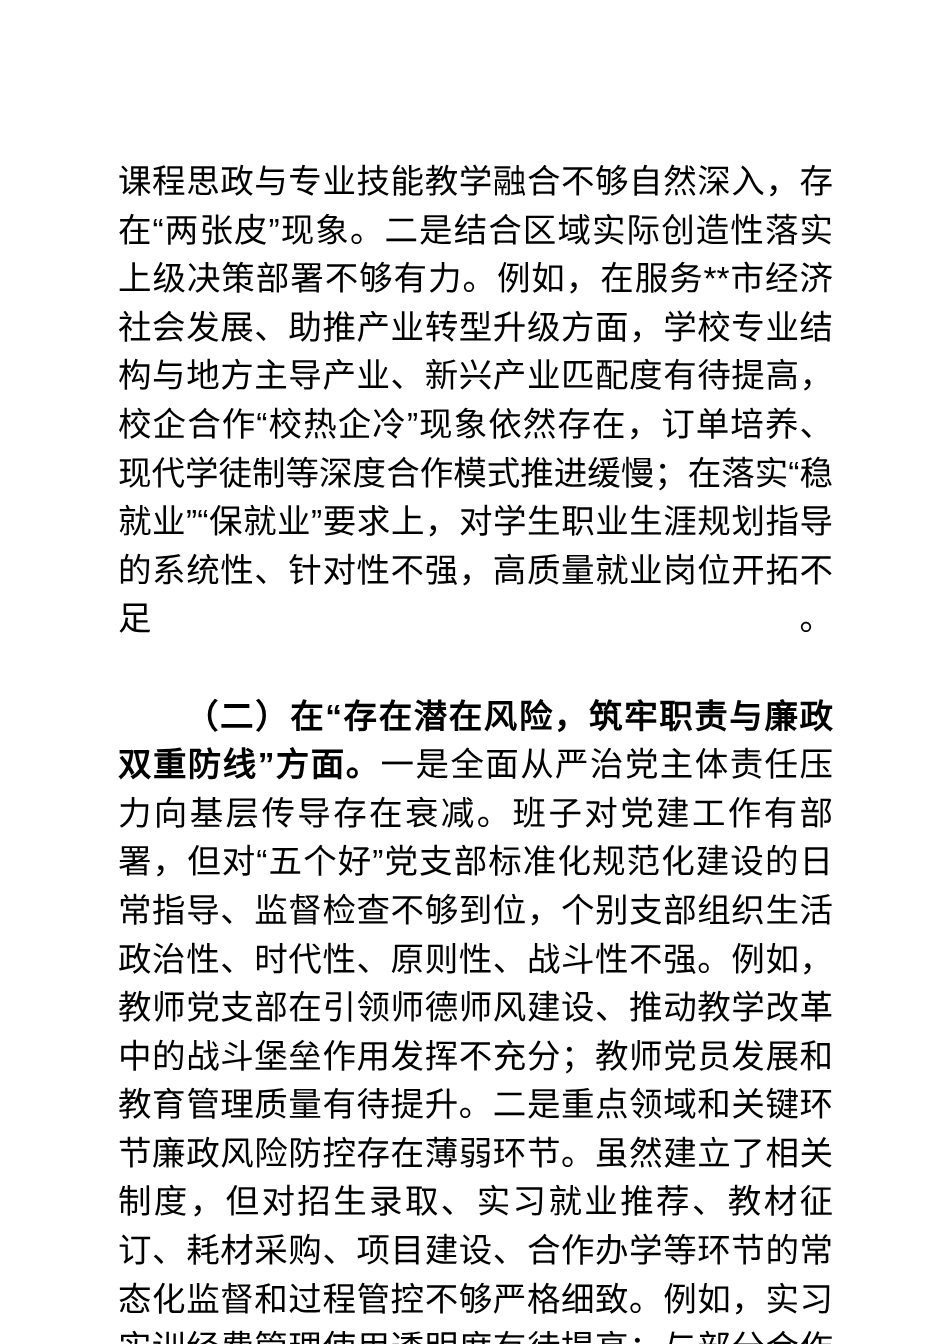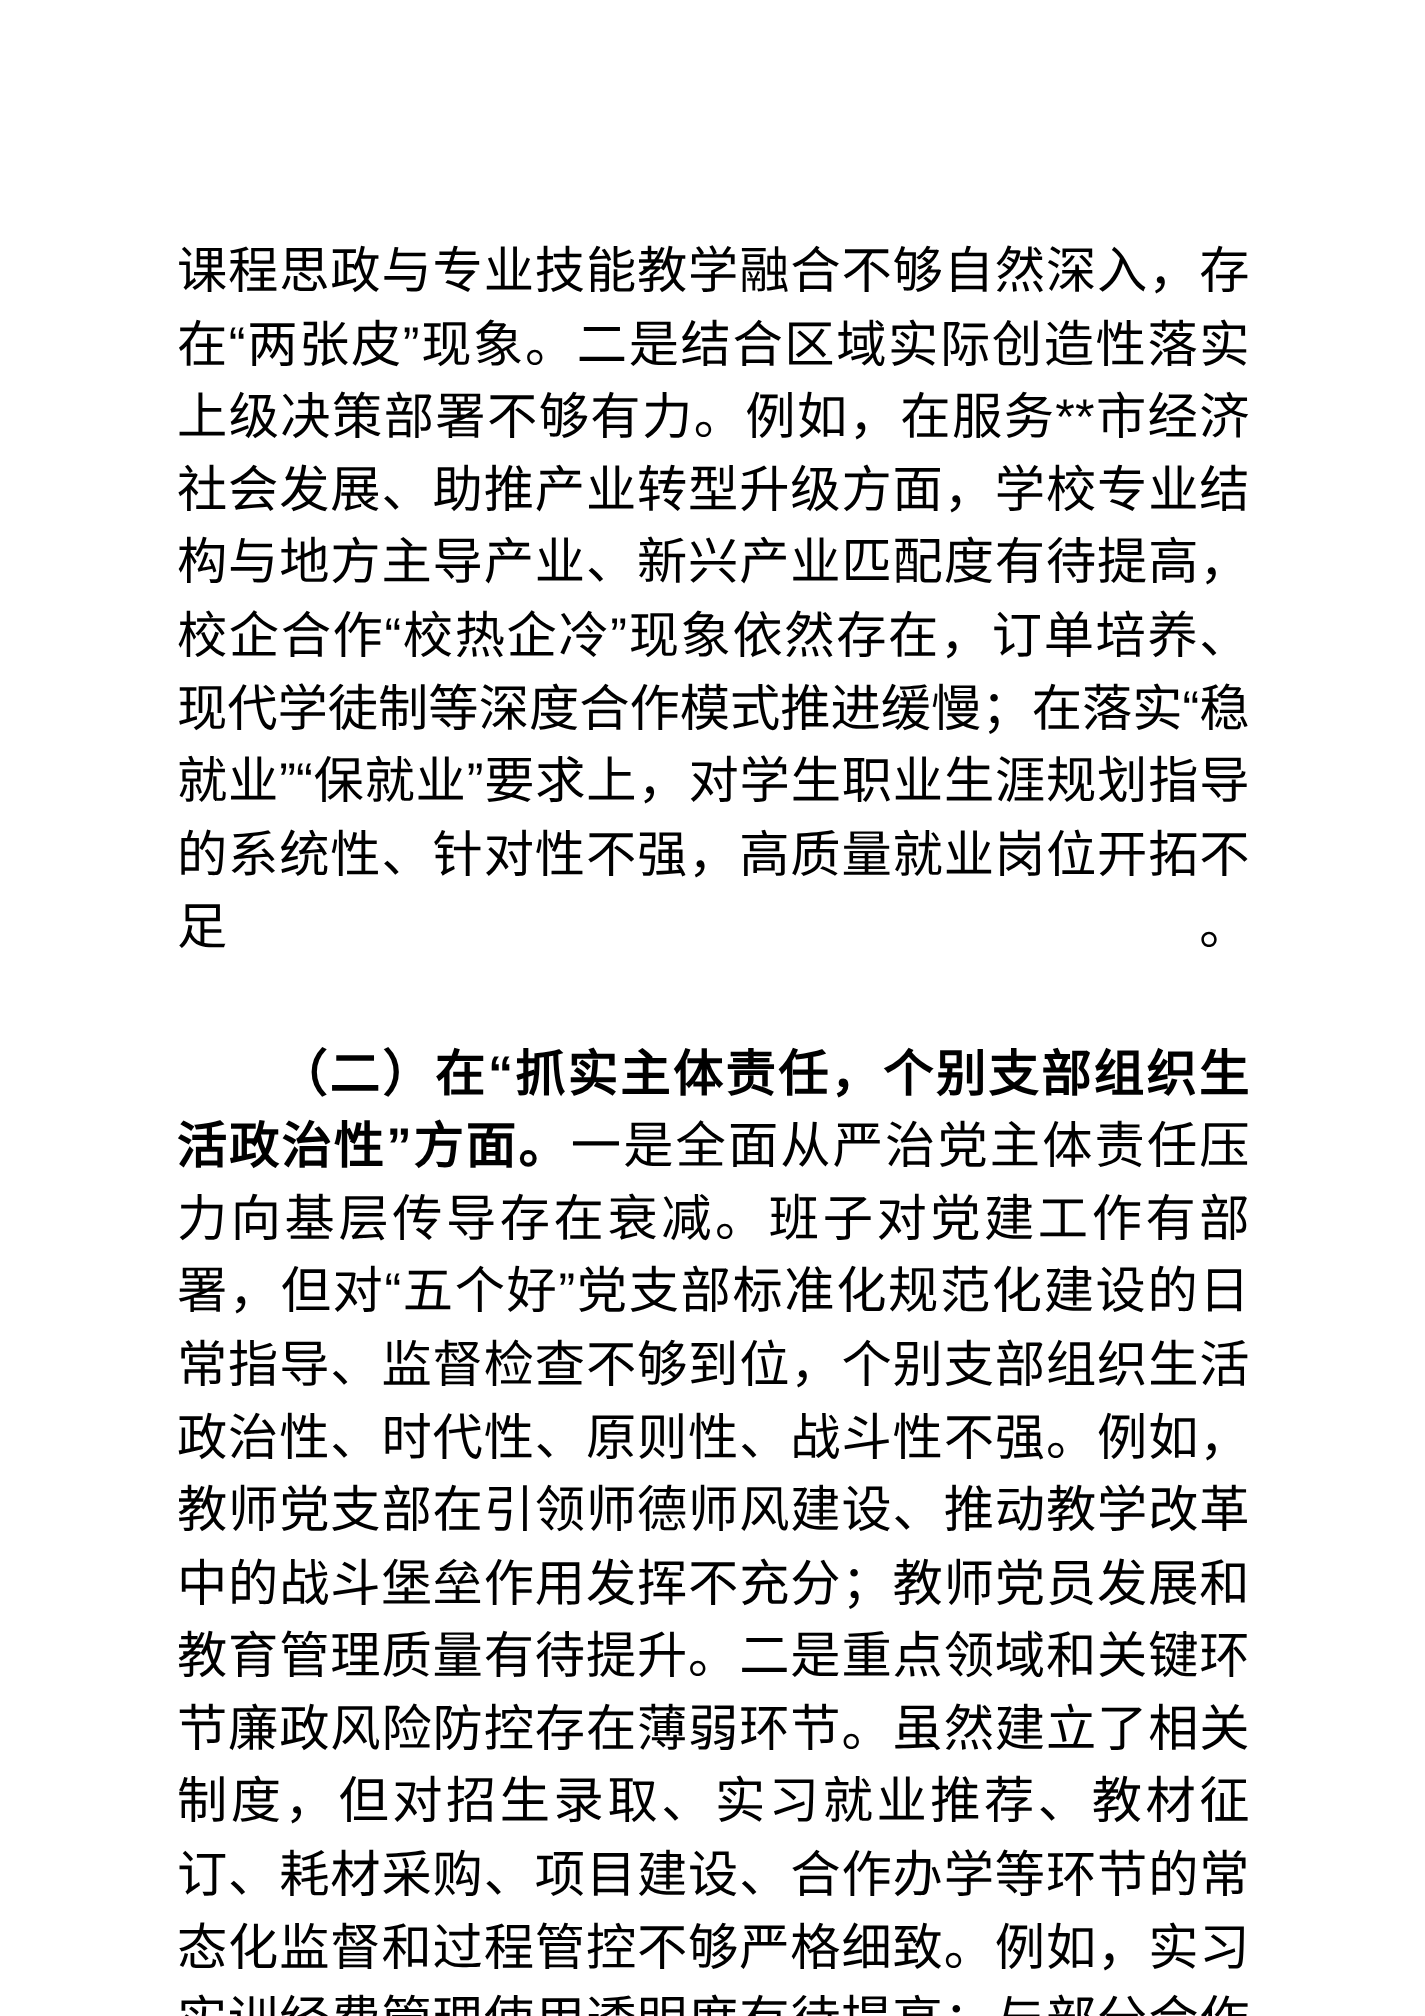--- a/index.html
+++ b/index.html
@@ -65,16 +65,16 @@
   }
 </style>
 </head>
 <body>
 
 <div class="page">
   <div class="text-column">
 
     <p class="para para--continuation">课程思政与专业技能教学融合不够自然深入，存在“两张皮”现象。二是结合区域实际创造性落实上级决策部署不够有力。例如，在服务**市经济社会发展、助推产业转型升级方面，学校专业结构与地方主导产业、新兴产业匹配度有待提高，校企合作“校热企冷”现象依然存在，订单培养、现代学徒制等深度合作模式推进缓慢；在落实“稳就业”“保就业”要求上，对学生职业生涯规划指导的系统性、针对性不强，高质量就业岗位开拓不足。</p>
 
-    <p class="para para--indent"><span class="bold-lead">（二）在“抓实主体责任，个别支部组织生活政治性”方面。</span><span>一是全面从严治党主体责任压力向基层传导存在衰减。班子对党建工作有部署，但对“五个好”党支部标准化规范化建设的日常指导、监督检查不够到位，个别支部组织生活政治性、时代性、原则性、战斗性不强。例如，教师党支部在引领师德师风建设、推动教学改革中的战斗堡垒作用发挥不充分；教师党员发展和教育管理质量有待提升。二是重点领域和关键环节廉政风险防控存在薄弱环节。虽然建立了相关制度，但对招生录取、实习就业推荐、教材征订、耗材采购、项目建设、合作办学等环节的常态化监督和过程管控不够严格细致。例如，实习实训经费管理使用透明度有待提高；与部分合作企业的协议履行、过程管理不够规范，存在潜在风险。</span></p>
+    <p class="para para--indent"><span class="bold-lead">（二）在“存在潜在风险，筑牢职责与廉政双重防线”方面。</span><span>一是全面从严治党主体责任压力向基层传导存在衰减。班子对党建工作有部署，但对“五个好”党支部标准化规范化建设的日常指导、监督检查不够到位，个别支部组织生活政治性、时代性、原则性、战斗性不强。例如，教师党支部在引领师德师风建设、推动教学改革中的战斗堡垒作用发挥不充分；教师党员发展和教育管理质量有待提升。二是重点领域和关键环节廉政风险防控存在薄弱环节。虽然建立了相关制度，但对招生录取、实习就业推荐、教材征订、耗材采购、项目建设、合作办学等环节的常态化监督和过程管控不够严格细致。例如，实习实训经费管理使用透明度有待提高；与部分合作企业的协议履行、过程管理不够规范，存在潜在风险。</span></p>
 
   </div>
 </div>
 
 </body></html>

